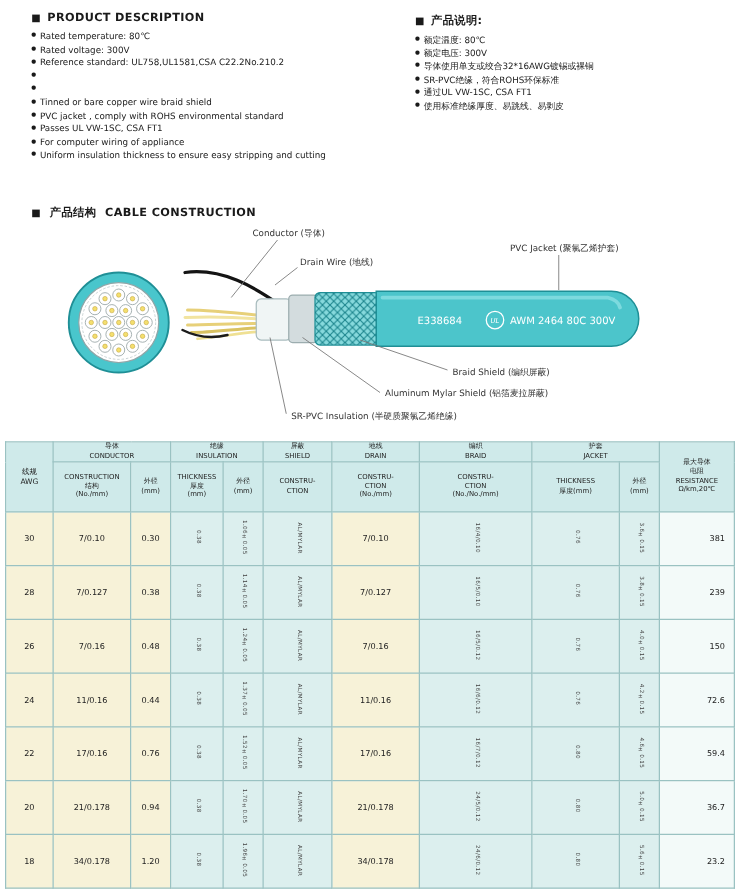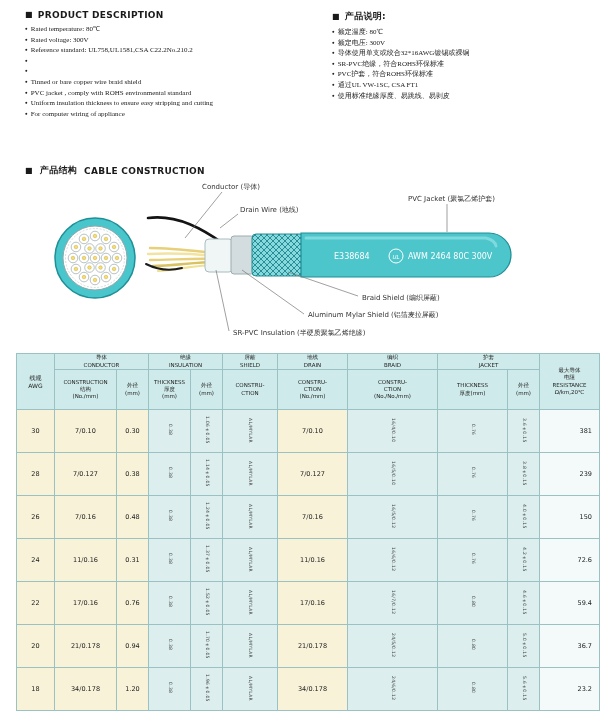--- a/index.html
+++ b/index.html
@@ -1,29 +1,29 @@
 <!DOCTYPE html>
 <html><head>
 <meta charset="utf-8">
 <style>
   *{margin:0;padding:0;box-sizing:border-box;}
   html,body{background:#ffffff;}
   .page{position:relative;width:603px;height:714px;background:#ffffff;overflow:hidden;
         font-family:"DejaVu Sans","Liberation Sans",sans-serif;color:#1a1a1a;}
   .sec-title{display:flex;align-items:center;gap:5px;font-size:9px;font-weight:bold;letter-spacing:.3px;}
   .sq{font-size:8px;line-height:1;}
-  .bullets{list-style:none;margin-top:4px;font-family:Liberation Serif, serif;}
+  .bullets{list-style:none;margin-top:4px;}
   .bullets li{display:flex;gap:3px;font-size:7px;line-height:10.6px;white-space:nowrap;}
   .bullets .dot{font-size:4.5px;line-height:10.6px;}
   .left-col{position:absolute;left:25px;top:10px;width:292px;}
   .right-col{position:absolute;left:332px;top:10px;width:266px;}
   .constr-title{position:absolute;left:25px;top:164px;display:flex;align-items:center;gap:7px;
                 font-size:9px;font-weight:bold;letter-spacing:.3px;}
   .diagram{position:absolute;left:0;top:178px;}
-  .spec-table{position:absolute;left:16px;top:353px;width:583px;border-collapse:collapse;
+  .spec-table{position:absolute;left:4px;top:353px;width:583px;border-collapse:collapse;
               table-layout:fixed;border:1.5px solid #3f9aa0;}
   .spec-table th,.spec-table td{border:1px solid #9ac2c2;text-align:center;vertical-align:middle;
               padding:0;font-weight:normal;color:#222;}
   .spec-table th{background:#cfeaea;font-size:5.5px;line-height:1.3;white-space:pre-line;}
   .group-row th{height:16px;}
   .sub-row th{height:40px;}
   th.awg-head{font-size:6px;}
   .spec-table td{height:43px;font-size:6.5px;}
   td.col-awg,td.col-cond_constr,td.col-cond_od,td.col-drain{background:#f7f2d8;}
   td.col-ins_thk,td.col-ins_od,td.col-shield,td.col-braid,td.col-jkt_thk,td.col-jkt_od{background:#dcefee;}
@@ -63,25 +63,29 @@
         <li>
           <span class="dot">●</span>
           <span>Tinned or bare copper wire braid shield</span>
         </li>
         <li>
           <span class="dot">●</span>
           <span>PVC jacket , comply with ROHS environmental standard</span>
         </li>
         <li>
           <span class="dot">●</span>
+          <span>Passes UL VW-1SC, CSA FT1</span>
+        </li>
+        <li>
+          <span class="dot">●</span>
+          <span>For computer wiring of appliance</span>
+        </li>
+        <li>
+          <span class="dot">●</span>
           <span>Uniform insulation thickness to ensure easy stripping and cutting</span>
-        </li>
-        <li>
-          <span class="dot">●</span>
-          <span>For computer wiring of appliance</span>
         </li>
       </ul>
   </div>
 
   <div class="right-col">
     <div class="sec-title">
       <span class="sq">■</span>
       <span>产品说明:</span>
     </div>
     <ul class="bullets">
@@ -93,24 +97,20 @@
           <span class="dot">●</span>
           <span>额定电压: 300V</span>
         </li>
         <li>
           <span class="dot">●</span>
           <span>导体使用单支或绞合32*16AWG镀锡或裸铜</span>
         </li>
         <li>
           <span class="dot">●</span>
           <span>SR-PVC绝缘，符合ROHS环保标准</span>
-        </li>
-        <li>
-          <span class="dot">●</span>
-          <span>PVC护套，符合ROHS环保标准</span>
         </li>
         <li>
           <span class="dot">●</span>
           <span>通过UL VW-1SC, CSA FT1</span>
         </li>
         <li>
           <span class="dot">●</span>
           <span>使用标准绝缘厚度、易跳线、易剥皮</span>
         </li>
       </ul>
@@ -315,21 +315,21 @@
           <td class="col-shield"><span class="vtext">AL/MYLAR</span></td>
           <td class="col-drain"><span>7/0.16</span></td>
           <td class="col-braid"><span class="vtext">16/5/0.12</span></td>
           <td class="col-jkt_thk"><span class="vtext">0.76</span></td>
           <td class="col-jkt_od"><span class="vtext">4.0±0.15</span></td>
           <td class="col-resistance"><span>150</span></td>
         </tr>
         <tr>
           <td class="col-awg"><span>24</span></td>
           <td class="col-cond_constr"><span>11/0.16</span></td>
-          <td class="col-cond_od"><span>0.31</span></td>
+          <td class="col-cond_od"><span>0.44</span></td>
           <td class="col-ins_thk"><span class="vtext">0.38</span></td>
           <td class="col-ins_od"><span class="vtext">1.37±0.05</span></td>
           <td class="col-shield"><span class="vtext">AL/MYLAR</span></td>
           <td class="col-drain"><span>11/0.16</span></td>
           <td class="col-braid"><span class="vtext">16/6/0.12</span></td>
           <td class="col-jkt_thk"><span class="vtext">0.76</span></td>
           <td class="col-jkt_od"><span class="vtext">4.2±0.15</span></td>
           <td class="col-resistance"><span>72.6</span></td>
         </tr>
         <tr>

